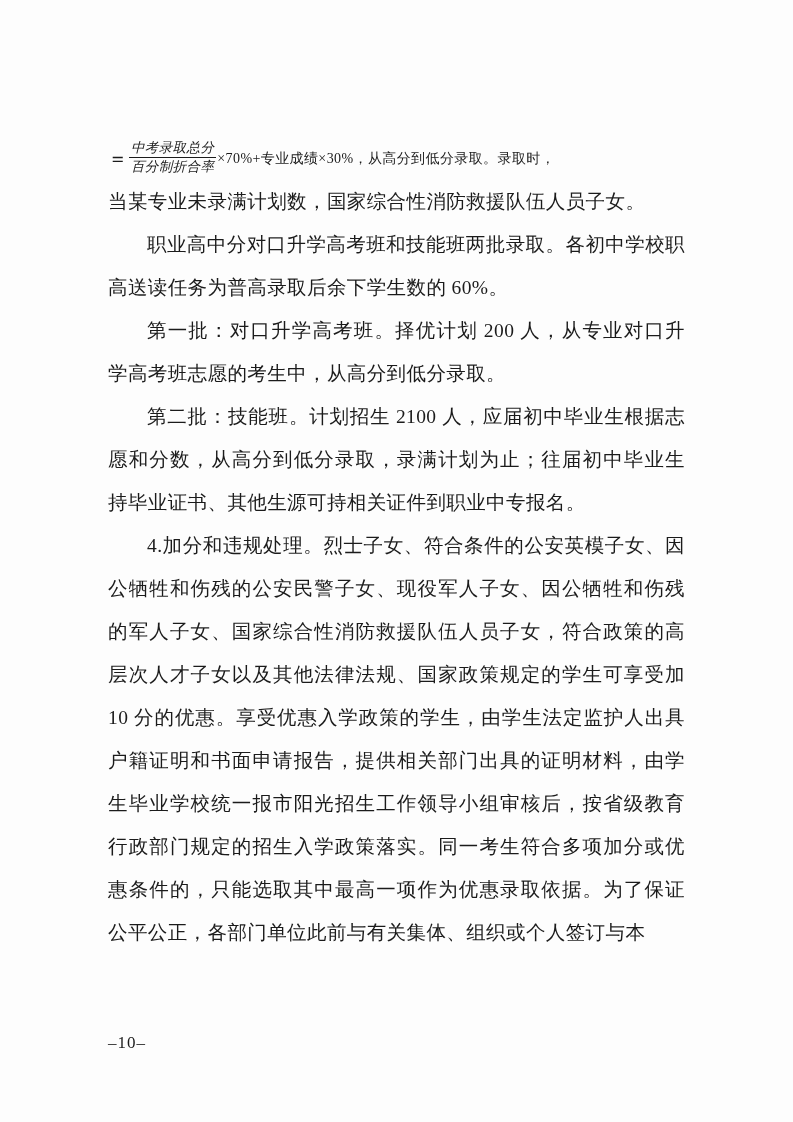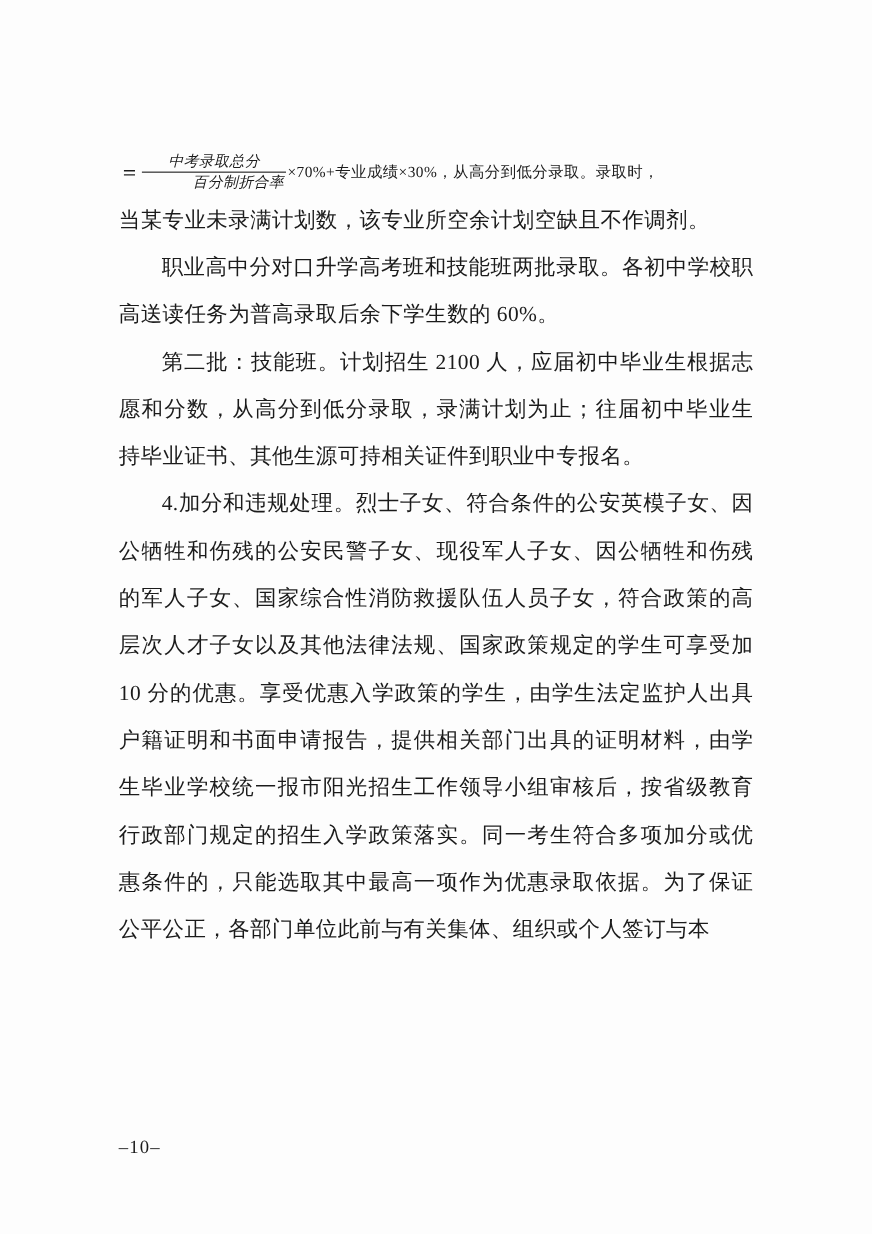--- a/index.html
+++ b/index.html
@@ -58,21 +58,20 @@
   .frac .num {
     display: block;
     padding: 0 2px 1px 2px;
     border-bottom: 1.1px solid #1b1b1b;
     white-space: nowrap;
   }
   .frac .den {
     display: block;
     padding: 1px 2px 0 2px;
     white-space: nowrap;
-    margin-left: 44px;
   }
   .after-frac {
     font-size: 14px;
     vertical-align: middle;
   }
   .bold {
     font-weight: normal;
   }
   .page-number {
     position: absolute;
@@ -85,24 +84,25 @@
 </style>
 </head>
 <body>
 
 <div class="page">
 
   <div class="body-text">
 
     <p class="para formula-line"><span class="eq-sign">＝</span><span class="frac"><span class="num">中考录取总分</span><span class="den">百分制折合率</span></span><span class="after-frac">×70%+专业成绩×30%，从高分到低分录取。录取时，</span></p>
 
-    <p class="para">当某专业未录满计划数，该专业所空余计划空缺且不作调剂。</p>
+    <p class="para">当某专业未录满计划数，国家综合性消防救援队伍人员子女。</p>
 
     <p class="para indent">职业高中分对口升学高考班和技能班两批录取。各初中学校职高送读任务为普高录取后余下学生数的 60%。</p>
 
+    <p class="para indent">第一批：对口升学高考班。择优计划 200 人，从专业对口升学高考班志愿的考生中，从高分到低分录取。</p>
 
     <p class="para indent">第二批：技能班。计划招生 2100 人，应届初中毕业生根据志愿和分数，从高分到低分录取，录满计划为止；往届初中毕业生持毕业证书、其他生源可持相关证件到职业中专报名。</p>
 
     <p class="para indent"><span class="bold">4.加分和违规处理。</span><span>烈士子女、符合条件的公安英模子女、因公牺牲和伤残的公安民警子女、现役军人子女、因公牺牲和伤残的军人子女、国家综合性消防救援队伍人员子女，符合政策的高层次人才子女以及其他法律法规、国家政策规定的学生可享受加 10 分的优惠。享受优惠入学政策的学生，由学生法定监护人出具户籍证明和书面申请报告，提供相关部门出具的证明材料，由学生毕业学校统一报市阳光招生工作领导小组审核后，按省级教育行政部门规定的招生入学政策落实。同一考生符合多项加分或优惠条件的，只能选取其中最高一项作为优惠录取依据。为了保证公平公正，各部门单位此前与有关集体、组织或个人签订与本</span></p>
 
   </div>
 
   <div class="page-number">–10–</div>
 
 </div>

